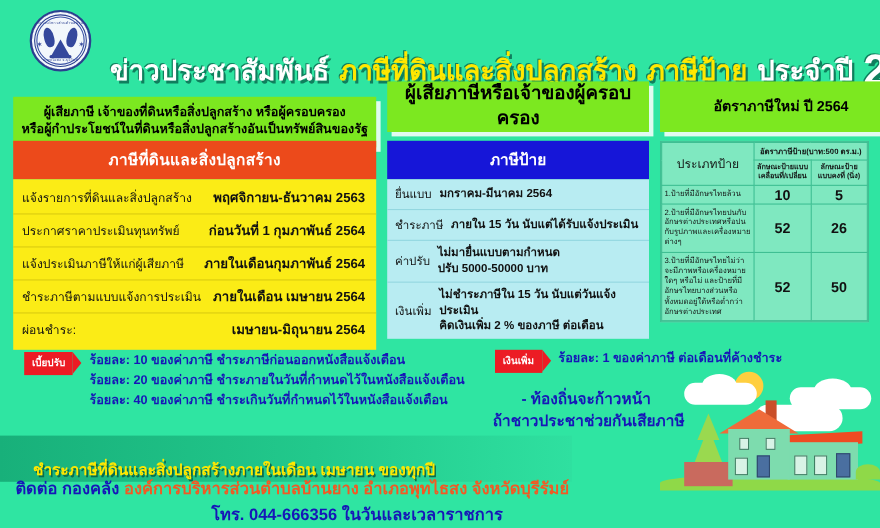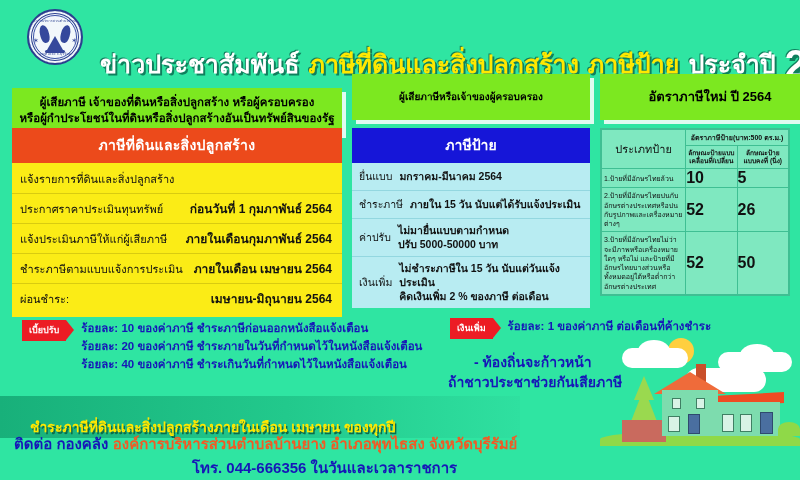--- a/index.html
+++ b/index.html
@@ -66,21 +66,21 @@
         text-shadow:3px 3px 0 #0f7f5d, -1px -1px 0 #0f7f5d; line-height:1; }
 
   
   .ghead{
     position:absolute; background:#7ce820; color:#000;
     display:flex; flex-direction:column; align-items:center; justify-content:center;
     text-align:center; font-weight:bold; line-height:1.35;
     box-shadow:4px 4px 0 rgba(255,255,255,.85);
   }
   #gh-left { left:12px;  top:88px; width:330px; height:46px; font-size:11.5px; padding:0 4px; }
-  #gh-mid  { left:352px; top:74px; width:238px; height:46px; font-size:10px; }
+  #gh-mid  { left:352px; top:74px; width:238px; height:46px; font-size:17px; }
   #gh-right{ left:600px; top:74px; width:220px; height:46px; font-size:13px; }
 
   
   #left-panel{ position:absolute; left:12px; top:128px; width:330px; }
   .bar-orange{
     background:#ec4a1b; color:#fff; font-size:14px; font-weight:bold;
     text-align:center; padding:6px 0 7px; letter-spacing:.3px;
   }
   .yellow-body{ background:#fbec16; padding:2px 0 4px; }
   .yrow{
@@ -110,21 +110,21 @@
 
   
   #tbl{ position:absolute; left:600px; top:128px; width:190px;
         background:#7fe8c0; border:1px solid #3fbf93; }
   #tbl table{ width:100%; border-collapse:collapse; }
   #tbl th,#tbl td{ border:1px solid #3fbf93; color:#111; }
   #tbl .h-type{ width:45%; font-size:11px; font-weight:normal; text-align:center; padding:4px 2px; }
   #tbl .h-span{ font-size:7px; font-weight:bold; text-align:center; padding:2px 1px; }
   #tbl .h-sub{ font-size:6.6px; font-weight:bold; text-align:center; padding:3px 1px; line-height:1.25; }
   #tbl td.desc{ font-size:7px; padding:3px 2px; line-height:1.32; vertical-align:middle; }
-  #tbl td.num{ font-size:16px; font-weight:bold; text-align:left; vertical-align:middle; width:27.5%; }
+  #tbl td.num{ font-size:13px; font-weight:bold; text-align:center; vertical-align:middle; width:27.5%; }
 
   
   .tagwrap{ position:absolute; display:flex; align-items:flex-start; gap:3px; }
   .tag{
     position:relative; background:#ec1c24; color:#fff;
     font-size:9px; font-weight:bold; padding:3px 7px 4px 7px; white-space:nowrap;
   }
   .tag::after{
     content:""; position:absolute; right:-8px; top:0;
     border-top:10px solid transparent; border-bottom:10px solid transparent;
@@ -226,20 +226,21 @@
     <div>หรือผู้กำประโยชน์ในที่ดินหรือสิ่งปลูกสร้างอันเป็นทรัพย์สินของรัฐ</div>
   </div>
   <div class="ghead" id="gh-mid">ผู้เสียภาษีหรือเจ้าของผู้ครอบครอง</div>
   <div class="ghead" id="gh-right">อัตราภาษีใหม่  ปี 2564</div>
 
   <div id="left-panel">
     <div class="bar-orange">ภาษีที่ดินและสิ่งปลูกสร้าง</div>
     <div class="yellow-body">
         <div class="yrow">
           <span class="lbl">แจ้งรายการที่ดินและสิ่งปลูกสร้าง</span>
+          <span class="val">พฤศจิกายน-ธันวาคม 2563</span>
         </div>
         <div class="yrow">
           <span class="lbl">ประกาศราคาประเมินทุนทรัพย์</span>
           <span class="val">ก่อนวันที่ 1 กุมภาพันธ์ 2564</span>
         </div>
         <div class="yrow">
           <span class="lbl">แจ้งประเมินภาษีให้แก่ผู้เสียภาษี</span>
           <span class="val">ภายในเดือนกุมภาพันธ์ 2564</span>
         </div>
         <div class="yrow">

